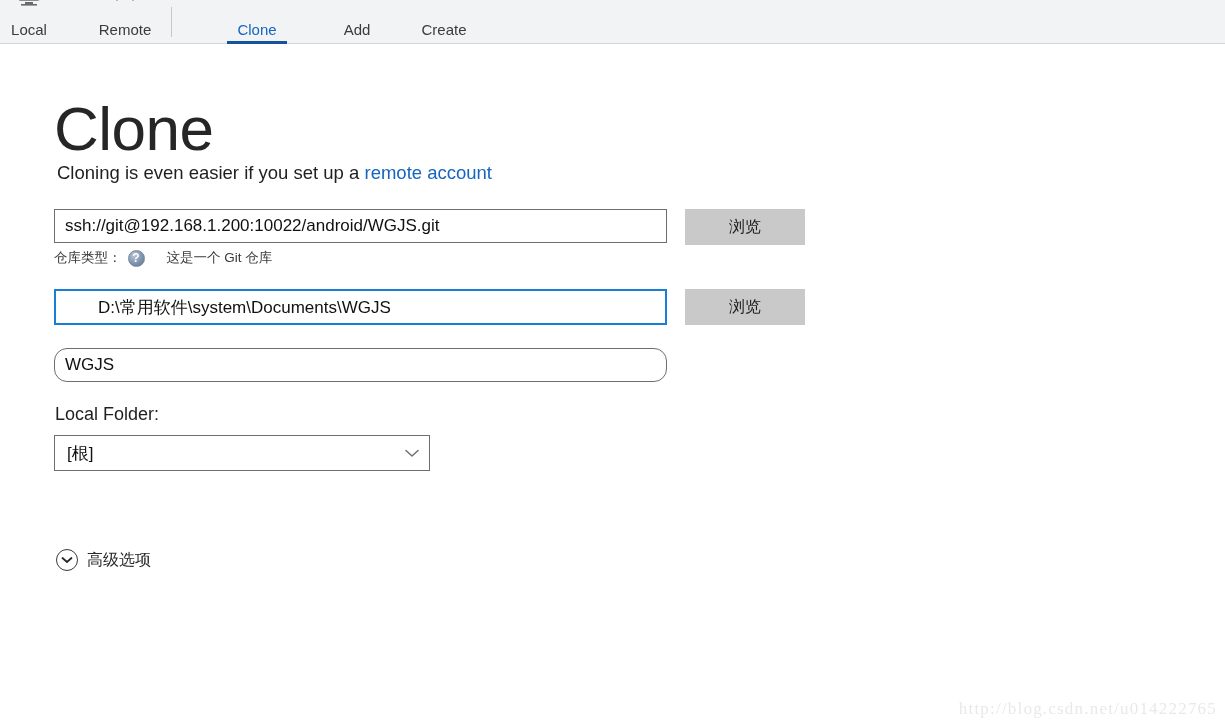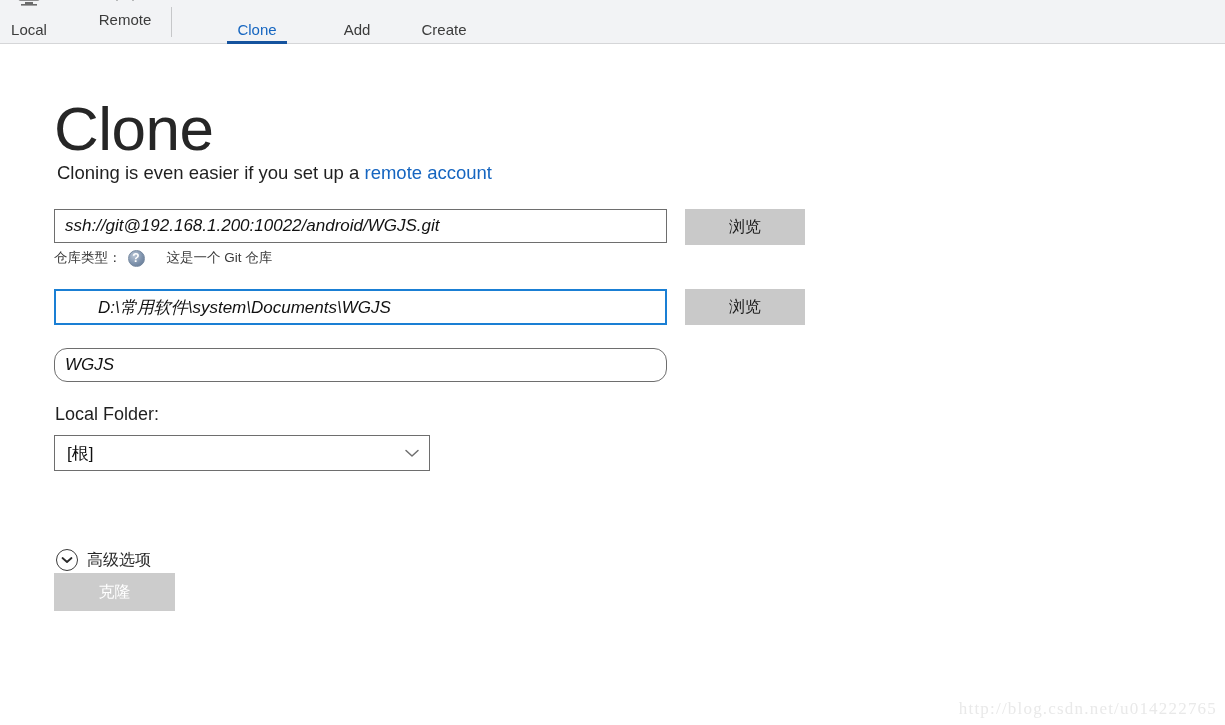--- a/index.html
+++ b/index.html
@@ -72,21 +72,21 @@
   .tab-sep {
     width: 1px;
     height: 30px;
     background: #c6c7c9;
     margin: 0 9px 7px 9px;
     align-self: flex-end;
   }
 
   
   .tab-local  { width: 58px; padding:0 0 6px 0; margin-left: 0px; }
-  .tab-remote { width: 74px; padding:0 0 16px 0; margin-left: 30px; }
+  .tab-remote { width: 74px; padding:0 0 6px 0; margin-left: 30px; }
   .tab-clone  { width: 76px; padding:0 0 6px 0; margin-left: 38px; }
   .tab-add    { width: 48px; padding:0 0 6px 0; margin-left: 38px; }
   .tab-create { width: 70px; padding:0 0 6px 0; margin-left: 28px; }
 
   
   .content {
     position: absolute;
     left: 0; top: 44px;
     width: 1225px;
     height: 681px;
@@ -122,21 +122,20 @@
     position: absolute;
     box-sizing: border-box;
     height: 34px;
     background: #ffffff;
     border: 1px solid #6e6e6e;
     font-family: "Liberation Sans", "DejaVu Sans", sans-serif;
     font-size: 17px;
     color: #111111;
     padding: 0 10px;
     outline: none;
-    font-style: italic;
   }
   .field.focused {
     border: 2px solid #1a7fd4;
     padding-left: 42px;
   }
   .field-url  { left: 54px; top: 165px;  width: 613px; }
   .field-path { left: 54px; top: 245px;  width: 613px; height: 36px; }
   .field-name { left: 54px; top: 304px;  width: 613px; border-radius: 13px; }
 
   .hint-row {
@@ -363,17 +362,16 @@
 
   <div class="advanced-row">
     <span class="circle-chevron">
       <svg width="12" height="8" viewBox="0 0 12 8">
         <path d="M1.5 2 L6 6 L10.5 2" fill="none" stroke="#2a2a2a" stroke-width="1.8" stroke-linecap="round" stroke-linejoin="round"></path>
       </svg>
     </span>
     <span class="advanced-label">高级选项</span>
   </div>
 
-  <button class="btn-clone" disabled="">克隆</button>
 
 </div>
 
 <div class="watermark">http://blog.csdn.net/u014222765</div>
 
 </body></html>

